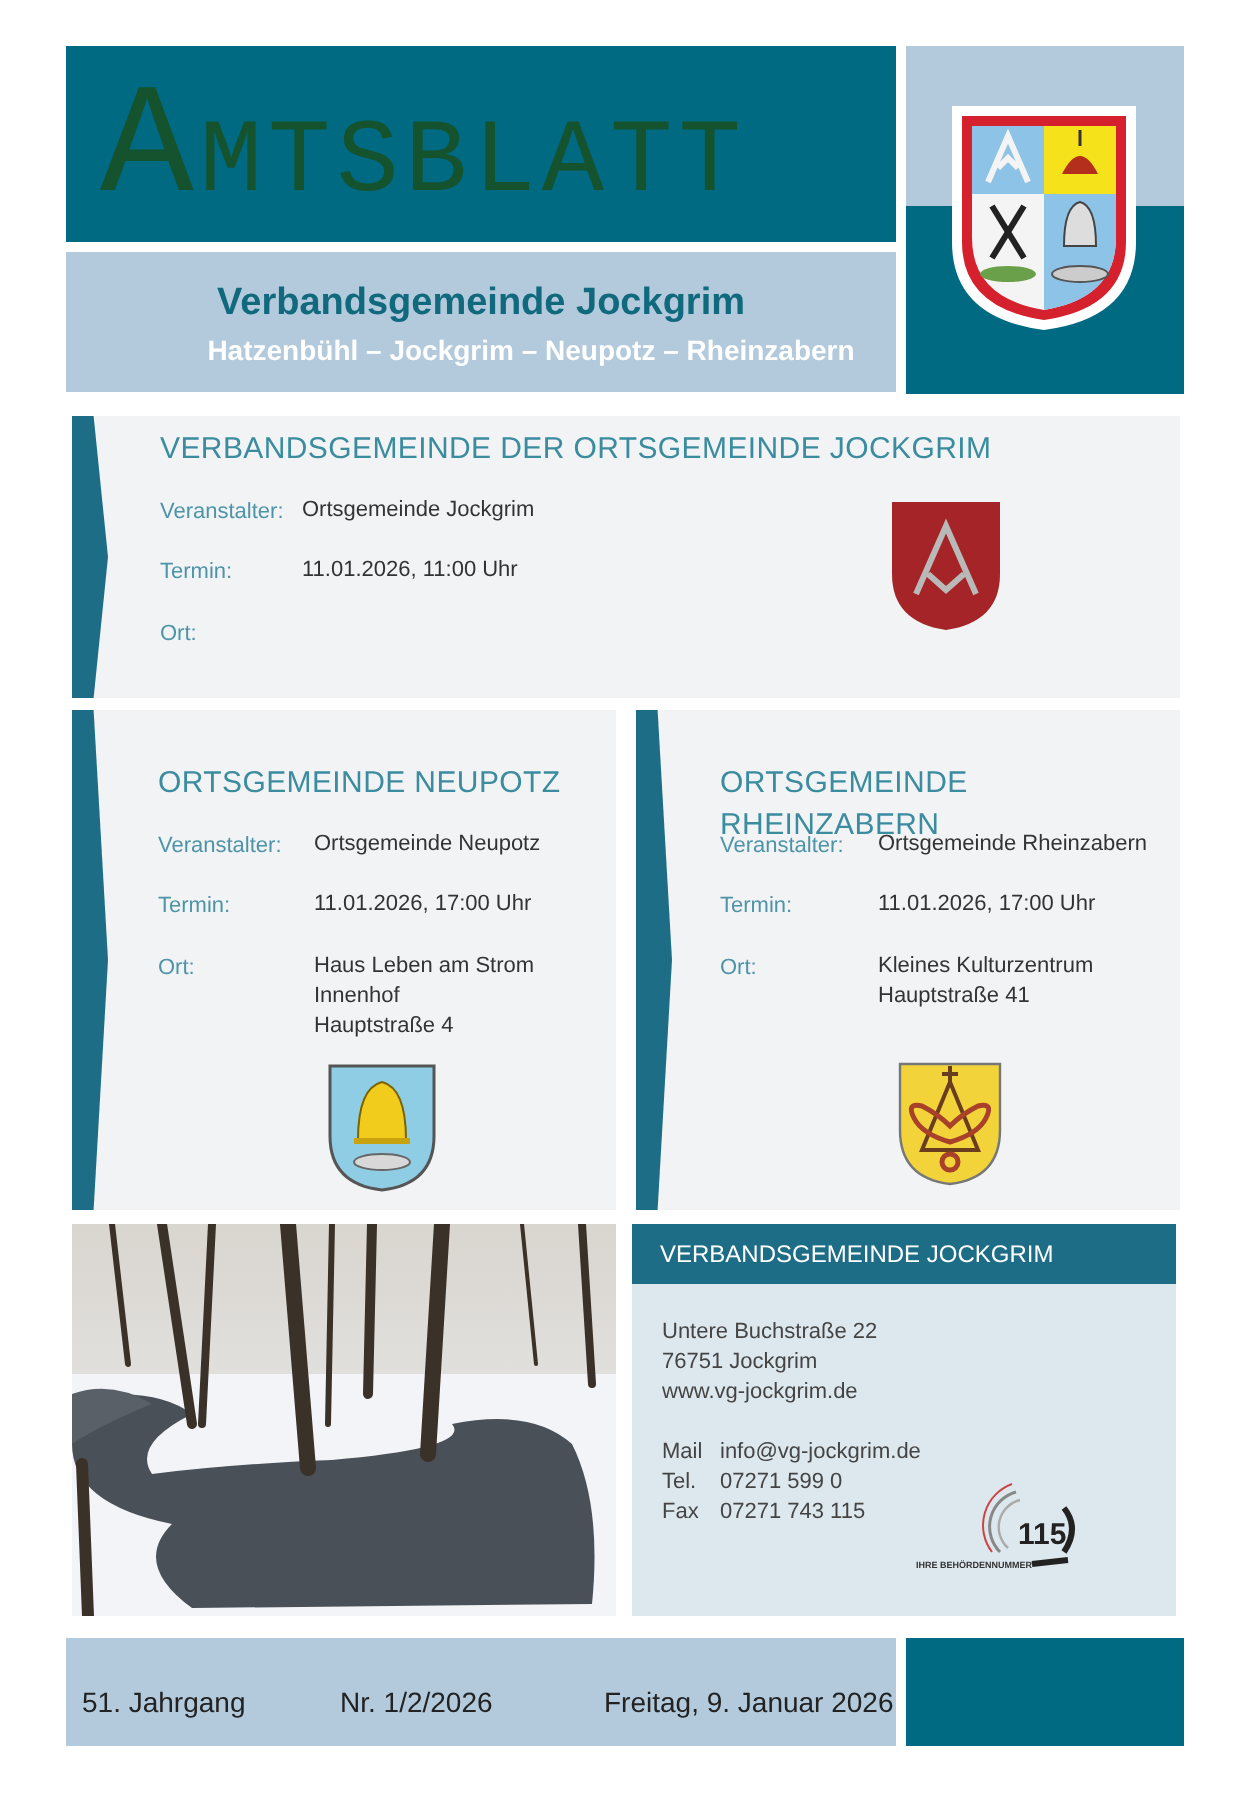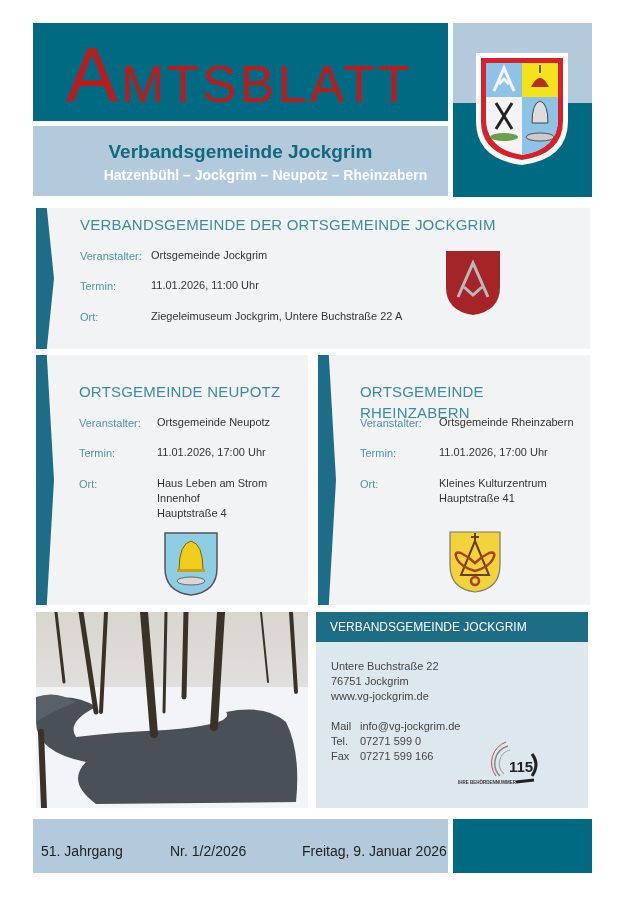--- a/index.html
+++ b/index.html
@@ -3,21 +3,21 @@
 <meta charset="utf-8">
 <style>
   html, body { margin:0; padding:0; }
   body { width:625px; height:897px; background:#ffffff; position:relative; overflow:hidden; font-family:"Liberation Sans", sans-serif; }
   .abs { position:absolute; }
   .teal { background:#006a82; }
   .light { background:#b3cadc; }
   .card { background:#f2f3f4; }
 
   #title-box { left:33px; top:23px; width:415px; height:98px; }
-  #title { left:66px; top:35px; color:#b91c1c; font-family:Liberation Sans, sans-serif; font-size:52px; letter-spacing:3px; line-height:80px; white-space:nowrap; }
+  #title { left:50px; top:35px; color:#14532d; font-family:Liberation Mono, monospace; font-size:52px; letter-spacing:3px; line-height:80px; white-space:nowrap; }
   #title .big { font-size:78px; }
   #subtitle-box { left:33px; top:126px; width:415px; height:70px; }
   #vg-name { left:33px; width:415px; top:141px; text-align:center; color:#11697e; font-weight:bold; font-size:19px; }
   #vg-towns { left:33px; width:465px; top:167px; text-align:center; color:#ffffff; font-weight:bold; font-size:14px; }
 
   #crest-top { left:453px; top:23px; width:139px; height:80px; }
   #crest-bot { left:453px; top:103px; width:139px; height:94px; }
   #crest { left:474px; top:51px; width:96px; height:116px; }
 
   .chev { position:absolute; left:0; top:0; width:18px; height:100%; background:#1e6d87; clip-path:polygon(0 0,60% 0,100% 50%,60% 100%,0 100%); }
@@ -66,21 +66,20 @@
 </svg>
 
 <div class="abs card" id="ev1">
   <div class="chev"></div>
   <div class="ev-title" style="left:44px;top:6px;">VERBANDSGEMEINDE DER ORTSGEMEINDE JOCKGRIM</div>
   <div class="lbl" style="left:44px;top:42px;">Veranstalter:</div>
   <div class="val" style="left:115px;top:40px;">Ortsgemeinde Jockgrim</div>
   <div class="lbl" style="left:44px;top:72px;">Termin:</div>
   <div class="val" style="left:115px;top:70px;">11.01.2026, 11:00 Uhr</div>
   <div class="lbl" style="left:44px;top:103px;">Ort:</div>
-  <div class="val" style="left:115px;top:101px;">Ziegeleimuseum Jockgrim, Untere Buchstraße 22 A</div>
   <svg style="position:absolute;left:410px;top:43px;" width="54" height="64" viewBox="0 0 54 64">
     <path d="M0 0 H54 V36 Q54 60 27 64 Q0 60 0 36 Z" fill="#a52428"></path>
     <path d="M12 46 L27 12 L42 46 M18 36 L27 44 L36 36" stroke="#b9b9b9" stroke-width="3" fill="none"></path>
   </svg>
 </div>
 
 <div class="abs card" id="ev2">
   <div class="chev"></div>
   <div class="ev-title" style="left:43px;top:26px;">ORTSGEMEINDE NEUPOTZ</div>
   <div class="lbl" style="left:43px;top:62px;">Veranstalter:</div>
@@ -149,21 +148,21 @@
 <div class="abs" id="contact">
   <div class="abs" id="contact-head">VERBANDSGEMEINDE JOCKGRIM</div>
   <div class="ct" style="top:47px;">Untere Buchstraße 22</div>
   <div class="ct" style="top:62px;">76751 Jockgrim</div>
   <div class="ct" style="top:77px;">www.vg-jockgrim.de</div>
   <div class="ct" style="top:107px;">Mail</div>
   <div class="ct" style="top:107px;left:44px;text-align:center;">info@vg-jockgrim.de</div>
   <div class="ct" style="top:122px;">Tel.</div>
   <div class="ct" style="top:122px;left:44px;">07271 599 0</div>
   <div class="ct" style="top:137px;">Fax</div>
-  <div class="ct" style="top:137px;left:44px;">07271 599 166</div>
+  <div class="ct" style="top:137px;left:44px;">07271 743 115</div>
   <svg style="position:absolute;left:140px;top:128px;" width="84" height="48" viewBox="0 0 84 48">
     <path d="M44 36 A18 18 0 0 1 52 6" stroke="#888" stroke-width="1.5" fill="none"></path>
     <path d="M40 36 A22 22 0 0 1 50 2" stroke="#c44" stroke-width="1" fill="none"></path>
     <path d="M48 34 A14 14 0 0 1 54 10" stroke="#aaa" stroke-width="1.2" fill="none"></path>
     <text x="53" y="32" font-family="Liberation Sans, sans-serif" font-size="15" font-weight="bold" fill="#222">115</text>
     <path d="M76 14 Q84 24 76 36" stroke="#222" stroke-width="3" fill="none"></path>
     <text x="2" y="44" font-family="Liberation Sans, sans-serif" font-size="4.5" font-weight="bold" fill="#333">IHRE BEHÖRDENNUMMER</text>
     <path d="M60 42 L78 40" stroke="#222" stroke-width="3"></path>
   </svg>
 </div>

